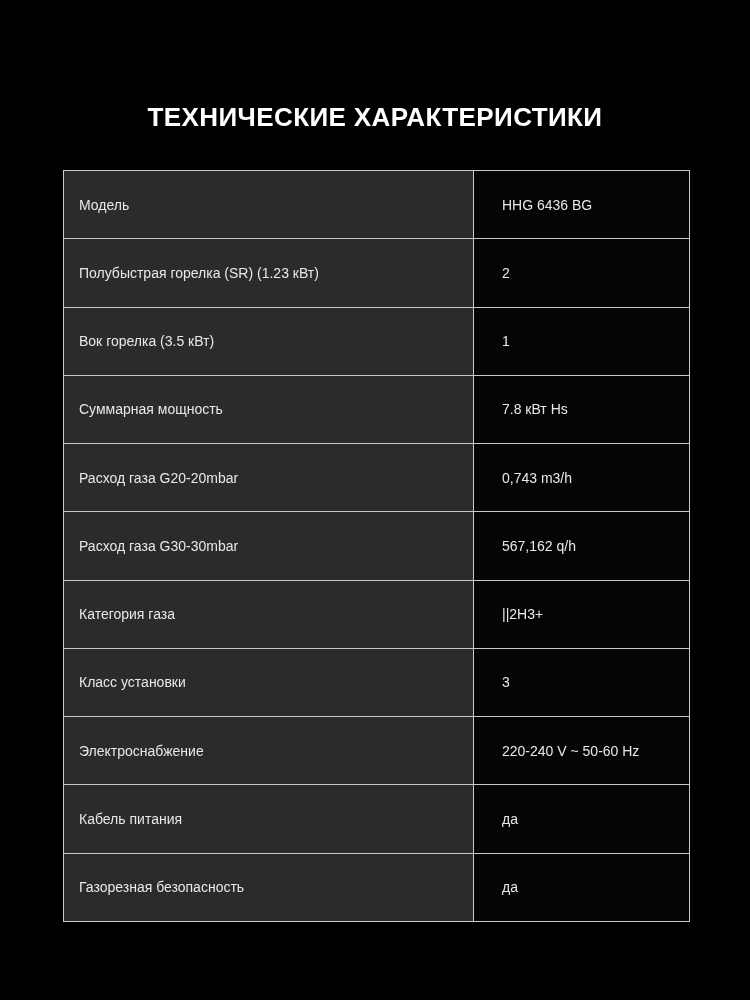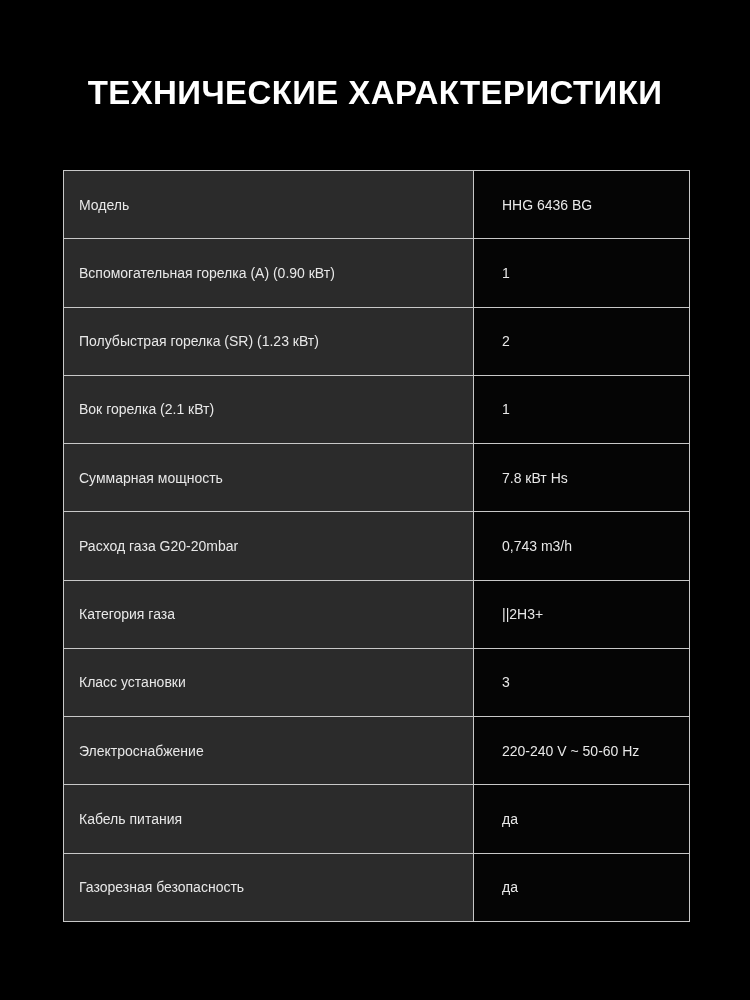--- a/index.html
+++ b/index.html
@@ -18,26 +18,26 @@
   body {
     width: 750px;
     height: 1000px;
     background: var(--bg);
     position: relative;
     overflow: hidden;
     font-family: "Liberation Sans", sans-serif;
   }
   .page-title {
     position: absolute;
-    top: 74px;
+    top: 102px;
     left: 0;
     width: 750px;
     margin: 0;
     text-align: center;
-    font-size: 33px;
+    font-size: 26px;
     font-weight: 700;
     letter-spacing: 0.4px;
     color: var(--title);
   }
   table.specs {
     position: absolute;
     left: 63px;
     top: 170px;
     width: 627px;
     height: 752px;
@@ -68,45 +68,45 @@
 
 <h1 class="page-title">ТЕХНИЧЕСКИЕ ХАРАКТЕРИСТИКИ</h1>
 
 <table class="specs">
   <tbody>
   <tr>
     <td class="label-cell">Модель</td>
     <td class="value-cell">HHG 6436 BG</td>
   </tr>
 
-  <tr>
-    <td class="label-cell">Вспомогательная горелка (A) (0.90 кВт)</td>
-    <td class="value-cell">1</td>
-  </tr>
 
   <tr>
     <td class="label-cell">Полубыстрая горелка (SR) (1.23 кВт)</td>
     <td class="value-cell">2</td>
   </tr>
 
   <tr>
-    <td class="label-cell">Вок горелка (2.1 кВт)</td>
+    <td class="label-cell">Вок горелка (3.5 кВт)</td>
     <td class="value-cell">1</td>
   </tr>
 
   <tr>
     <td class="label-cell">Суммарная мощность</td>
     <td class="value-cell">7.8 кВт Hs</td>
   </tr>
 
   <tr>
     <td class="label-cell">Расход газа G20-20mbar</td>
     <td class="value-cell">0,743 m3/h</td>
   </tr>
 
+  <tr>
+    <td class="label-cell">Расход газа G30-30mbar</td>
+    <td class="value-cell">567,162 q/h</td>
+  </tr>
 
   <tr>
     <td class="label-cell">Категория газа</td>
     <td class="value-cell">||2H3+</td>
   </tr>
 
   <tr>
     <td class="label-cell">Класс установки</td>
     <td class="value-cell">3</td>
   </tr>

